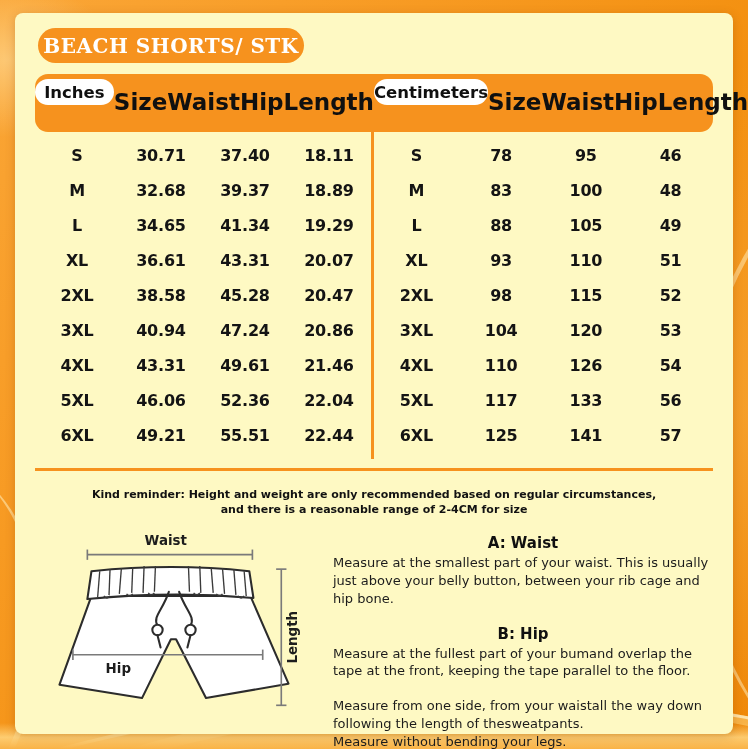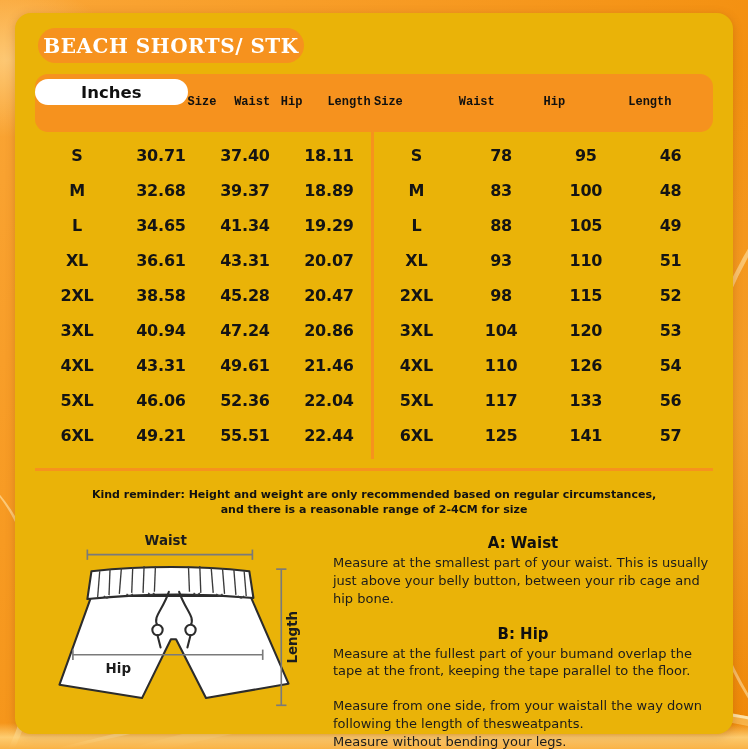--- a/index.html
+++ b/index.html
@@ -22,21 +22,21 @@
     border-left:5px solid rgba(255,232,175,.55); transform:rotate(9deg);}
   .streak.s4{ width:300px;height:420px; left:-262px; bottom:-120px;
     border-right:6px solid rgba(255,232,175,.6); transform:rotate(14deg);}
   .bottom-sheen{
     position:absolute; left:0; right:0; bottom:0; height:26px; pointer-events:none;
     background:linear-gradient(180deg, rgba(255,210,120,0) 0%, rgba(255,214,128,.85) 55%, #f9b246 100%);
   }
 
   .card{
     position:absolute; left:15px; top:13px; width:718px; height:721px;
-    background:#eab308; border-radius:16px;
+    background:#fef9c3; border-radius:8px;
     box-shadow:0 2px 10px rgba(120,60,0,.25);
   }
 
   .title-pill{
     margin:15px 0 0 23px; width:266px; height:35px;
     background:#f6921e; border-radius:18px;
     display:flex; align-items:center; justify-content:center;
     color:#ffffff; font-family:"DejaVu Serif", serif; font-weight:bold;
     font-size:20px; letter-spacing:.5px;
   }
@@ -48,22 +48,22 @@
   }
   .band-half{ width:50%; display:flex; flex-direction:row; }
   .unit-pill{
     margin:5px auto 1px; width:45%; height:26px;
     background:#ffffff; border-radius:13px;
     display:flex; align-items:center; justify-content:center;
     font-weight:bold; font-size:16.5px; color:#101010;
   }
   .band-headers{
     flex:1; display:grid; grid-template-columns:repeat(4,1fr);
-    align-items:center; text-align:left;
-    font-weight:bold; font-size:12px; color:#101010; padding-bottom:3px;font-family:Liberation Mono, monospace;
+    align-items:center; text-align:right;
+    font-weight:bold; font-size:23px; color:#101010; padding-bottom:3px;
   }
 
   .tables{ width:678px; margin:0 auto; display:flex; }
   .tbody-half{
     width:50%; display:grid; grid-template-columns:repeat(4,1fr);
     grid-auto-rows:35px; align-items:center; text-align:center;
     padding-top:6px; padding-bottom:6px;
   }
   .tbody-half.left{ border-right:3px solid #f6921e; }
   .tables .cell{ font-weight:bold; font-size:16px; color:#141414; letter-spacing:-0.2px; }
@@ -101,20 +101,21 @@
     <div class="band-half">
       <div class="unit-pill">Inches</div>
       <div class="band-headers">
         <span>Size</span>
         <span>Waist</span>
         <span>Hip</span>
         <span>Length</span>
       </div>
     </div>
     <div class="band-half">
+      <div class="unit-pill">Centimeters</div>
       <div class="band-headers">
         <span>Size</span>
         <span>Waist</span>
         <span>Hip</span>
         <span>Length</span>
       </div>
     </div>
   </div>
 
   <div class="tables">

